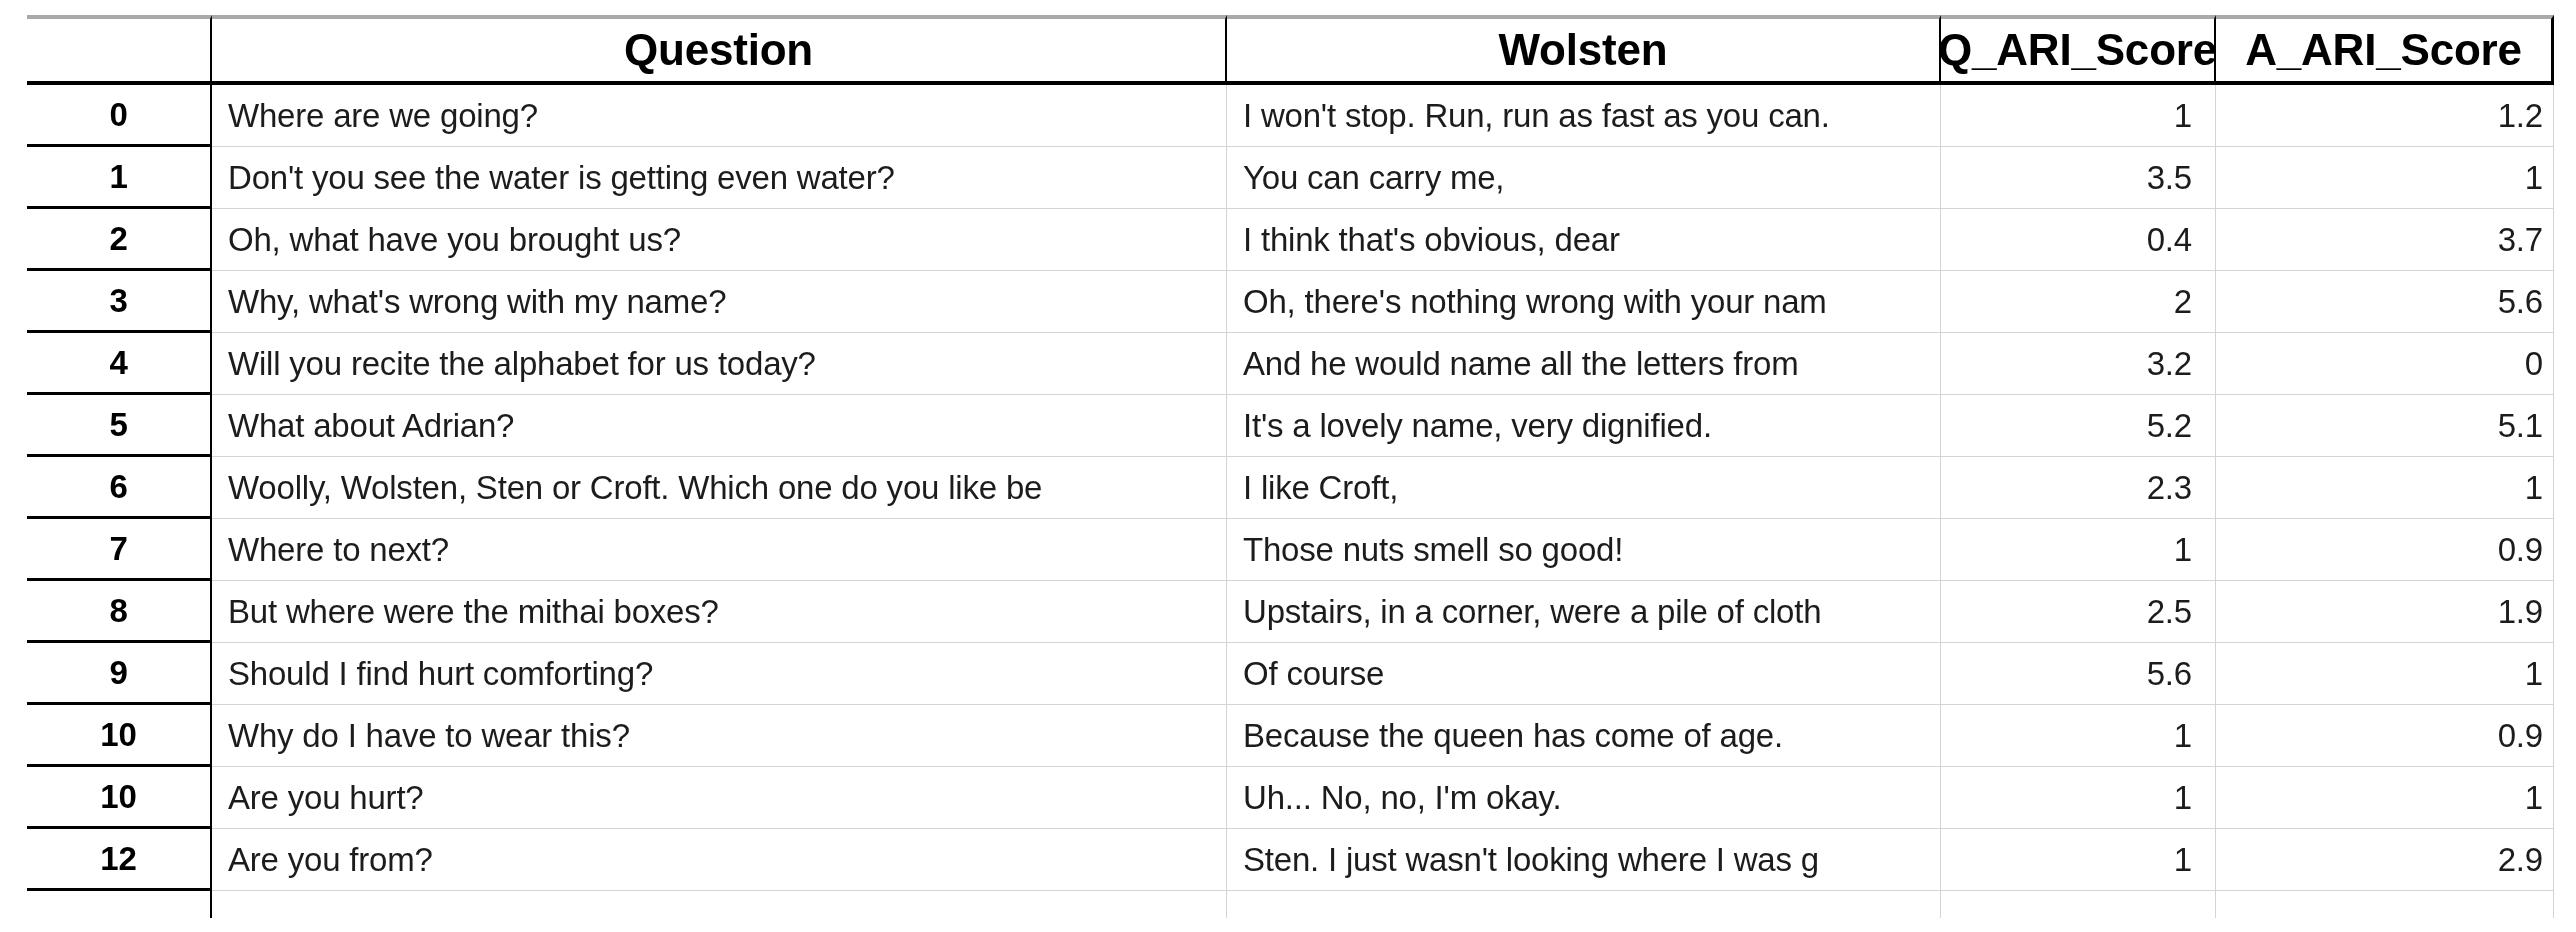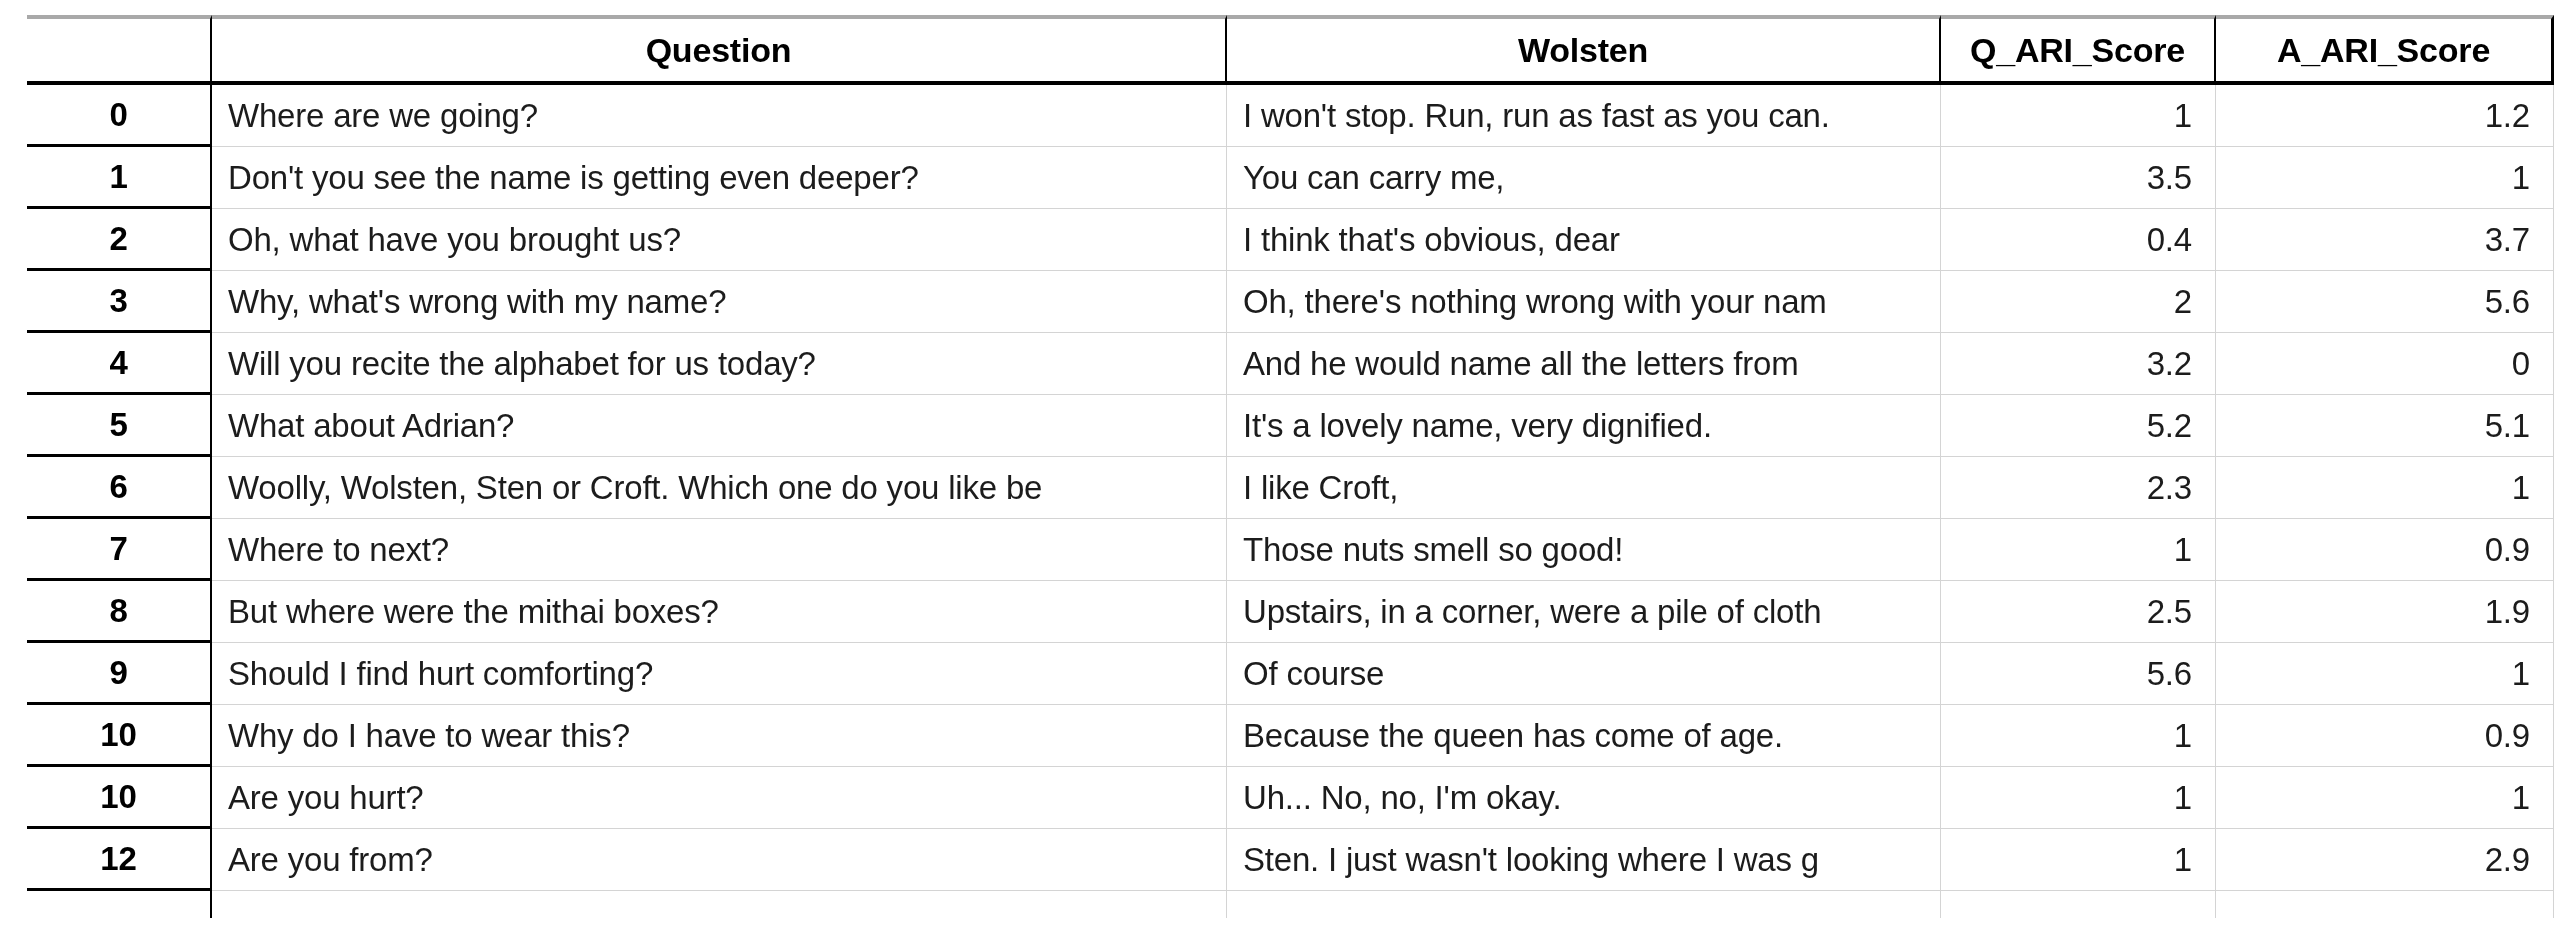--- a/index.html
+++ b/index.html
@@ -19,21 +19,21 @@
     display:flex;align-items:center;
     white-space:nowrap;overflow:hidden;
     font-size:33px;color:#1c1c1c;letter-spacing:-0.2px;
     background:#fff;
   }
   
   .th{
     height:70px;
     border-top:4.5px solid #a9a9a9;
     border-bottom:4.5px solid #000;
-    font-weight:bold;font-size:34px;color:#000;
+    font-weight:bold;font-size:44px;color:#000;
     justify-content:center;
   }
   .th.bline{border-right:2.7px solid #000;}
   .th.rline{border-right:3.6px solid #000;}
   
   .td{height:62px;}
   .td.idx{
     justify-content:center;font-weight:bold;color:#000;
     border-right:2.7px solid #000;
     border-bottom:3.6px solid #000;
@@ -41,21 +41,21 @@
   .td.text{
     padding-left:16px;
     border-right:1.8px solid #d4d4d4;
     border-bottom:1.8px solid #d4d4d4;
   }
   .td.num{
     justify-content:flex-end;padding-right:23px;
     border-right:1.8px solid #d4d4d4;
     border-bottom:1.8px solid #d4d4d4;
   }
-  .td.num.last{padding-right:23px;}
+  .td.num.last{padding-right:10px;}
   
   .stub{height:27px;}
   .stub.idx{border-right:2.7px solid #000;border-bottom:none;}
   .stub.grey{border-right:1.8px solid #d4d4d4;border-bottom:none;}
 </style>
 </head>
 <body>
 
 <div class="canvas">
   <div class="table">
@@ -70,21 +70,21 @@
 
     <div class="tr">
       <div class="cell td idx">0</div>
       <div class="cell td text">Where are we going?</div>
       <div class="cell td text">I won't stop. Run, run as fast as you can.</div>
       <div class="cell td num">1</div>
       <div class="cell td num last">1.2</div>
     </div>
     <div class="tr">
       <div class="cell td idx">1</div>
-      <div class="cell td text">Don't you see the name is getting even deeper?</div>
+      <div class="cell td text">Don't you see the water is getting even water?</div>
       <div class="cell td text">You can carry me,</div>
       <div class="cell td num">3.5</div>
       <div class="cell td num last">1</div>
     </div>
     <div class="tr">
       <div class="cell td idx">2</div>
       <div class="cell td text">Oh, what have you brought us?</div>
       <div class="cell td text">I think that's obvious, dear</div>
       <div class="cell td num">0.4</div>
       <div class="cell td num last">3.7</div>

